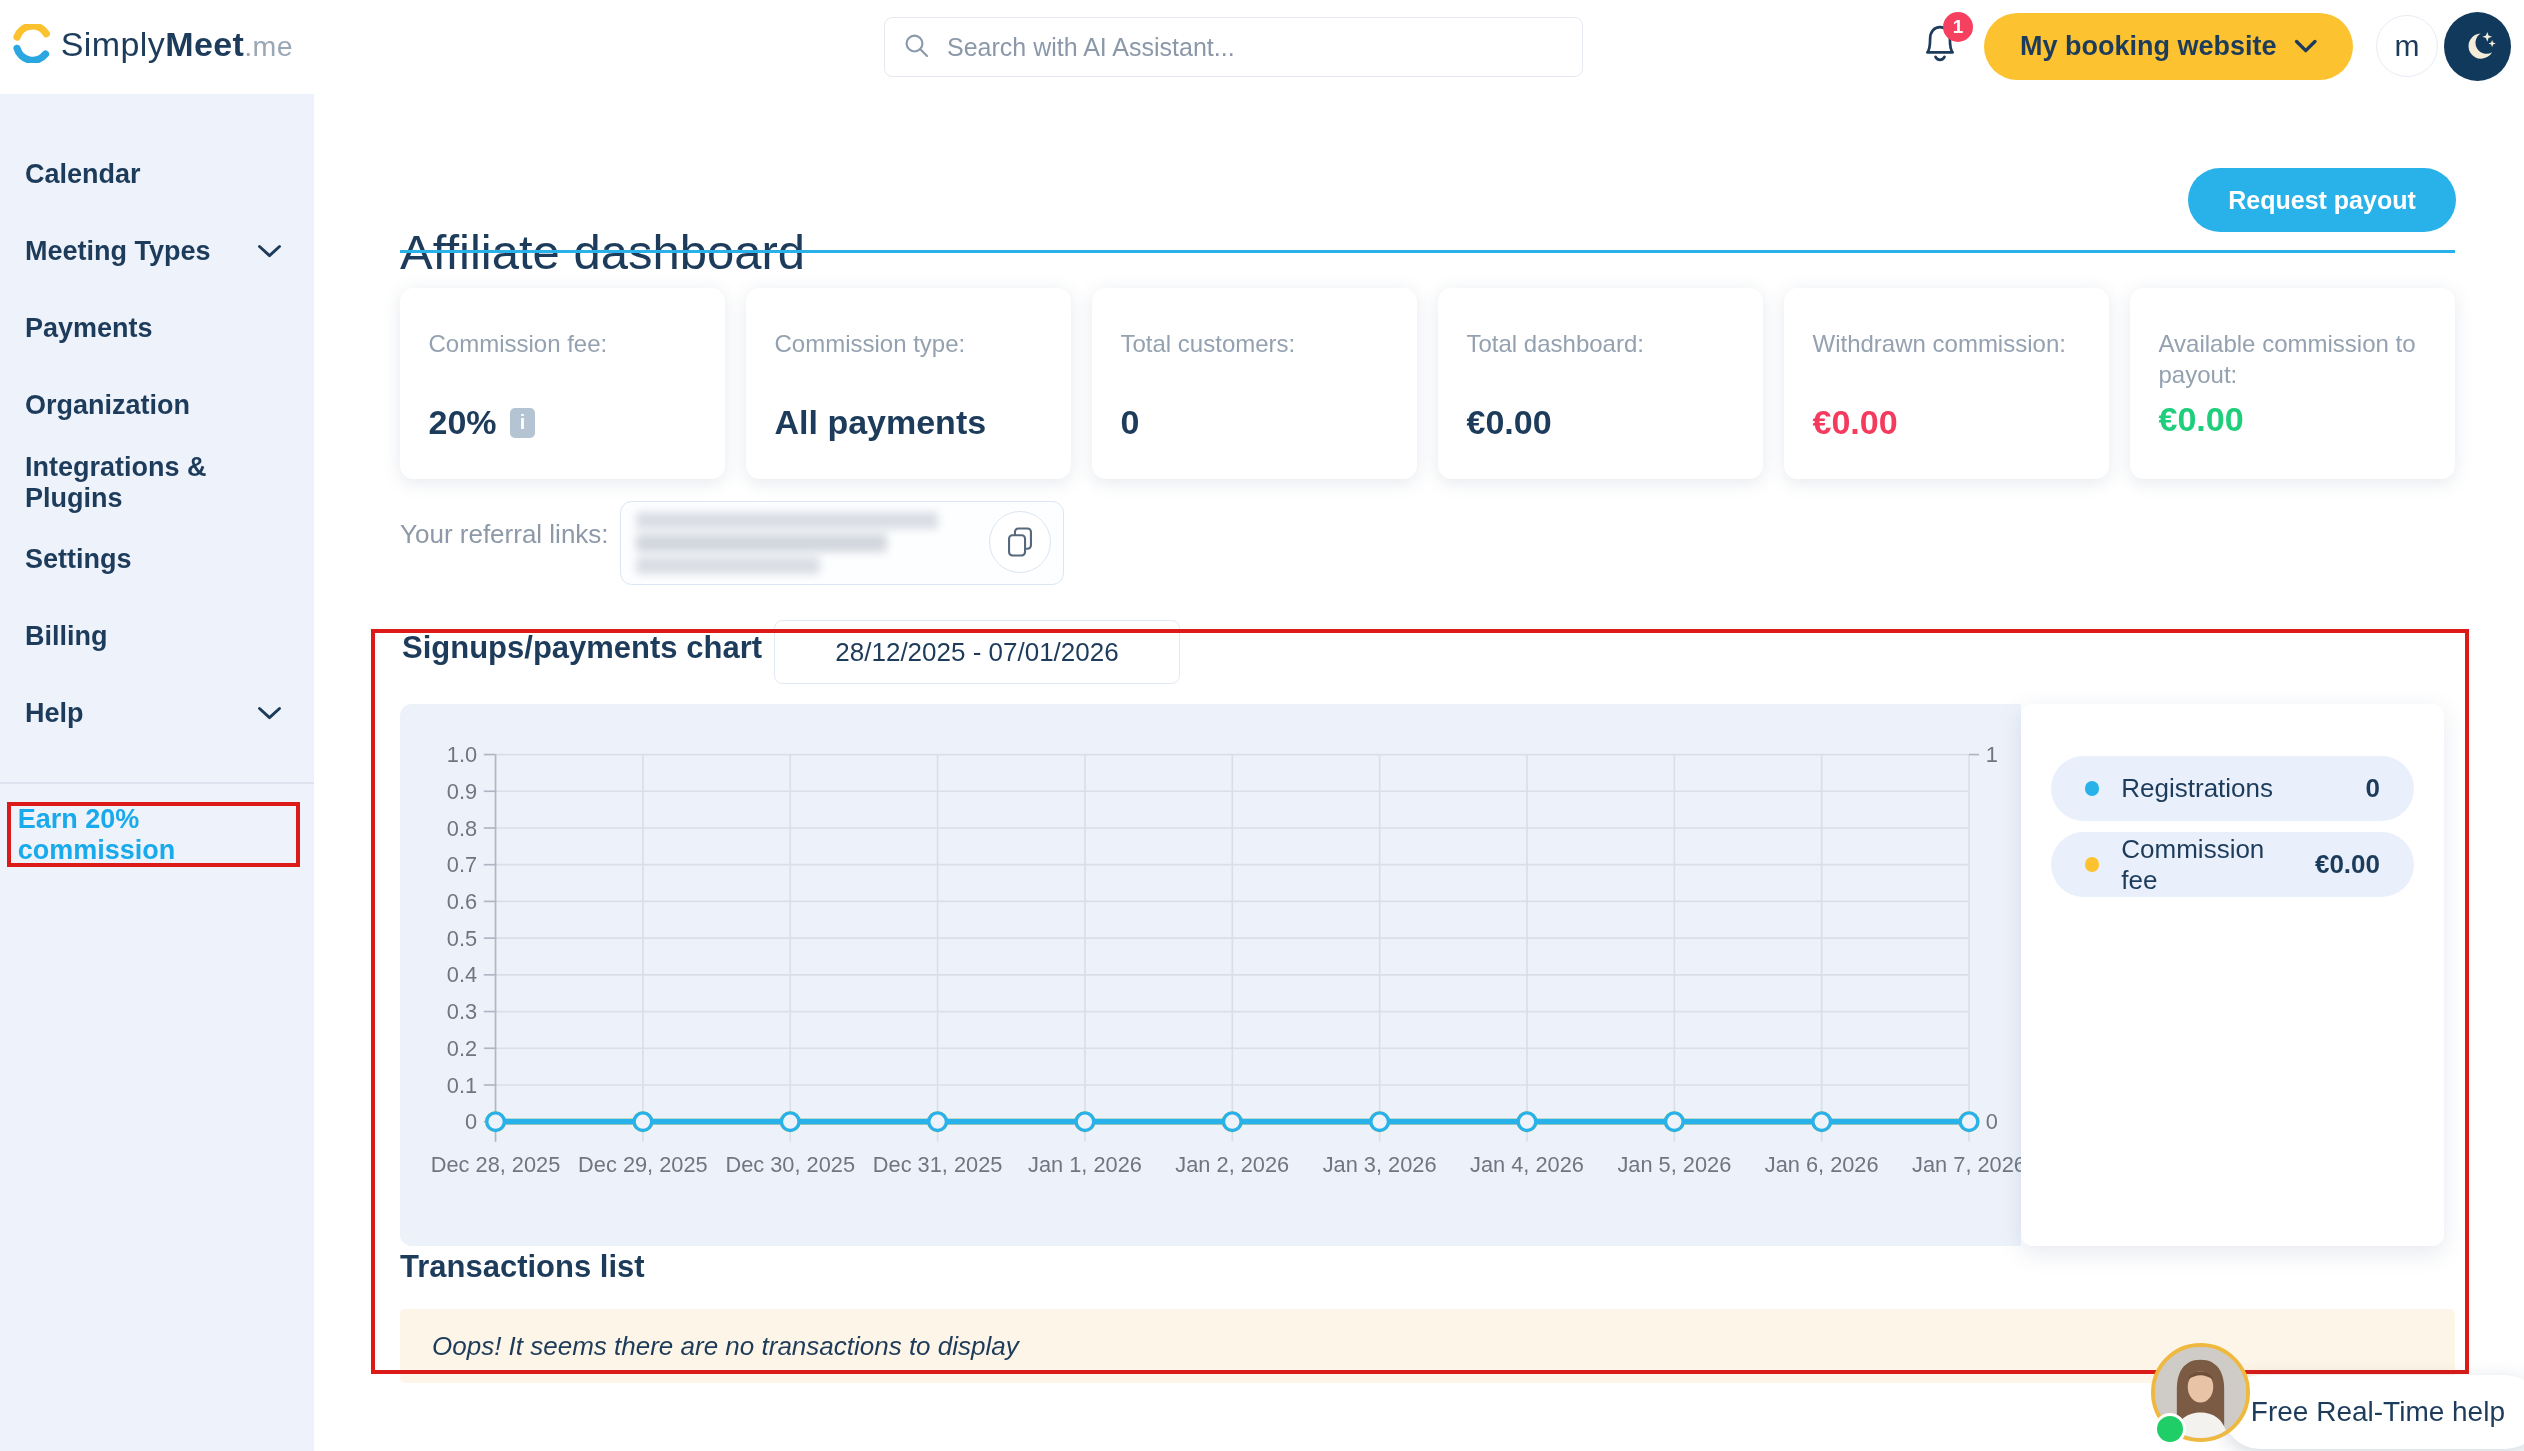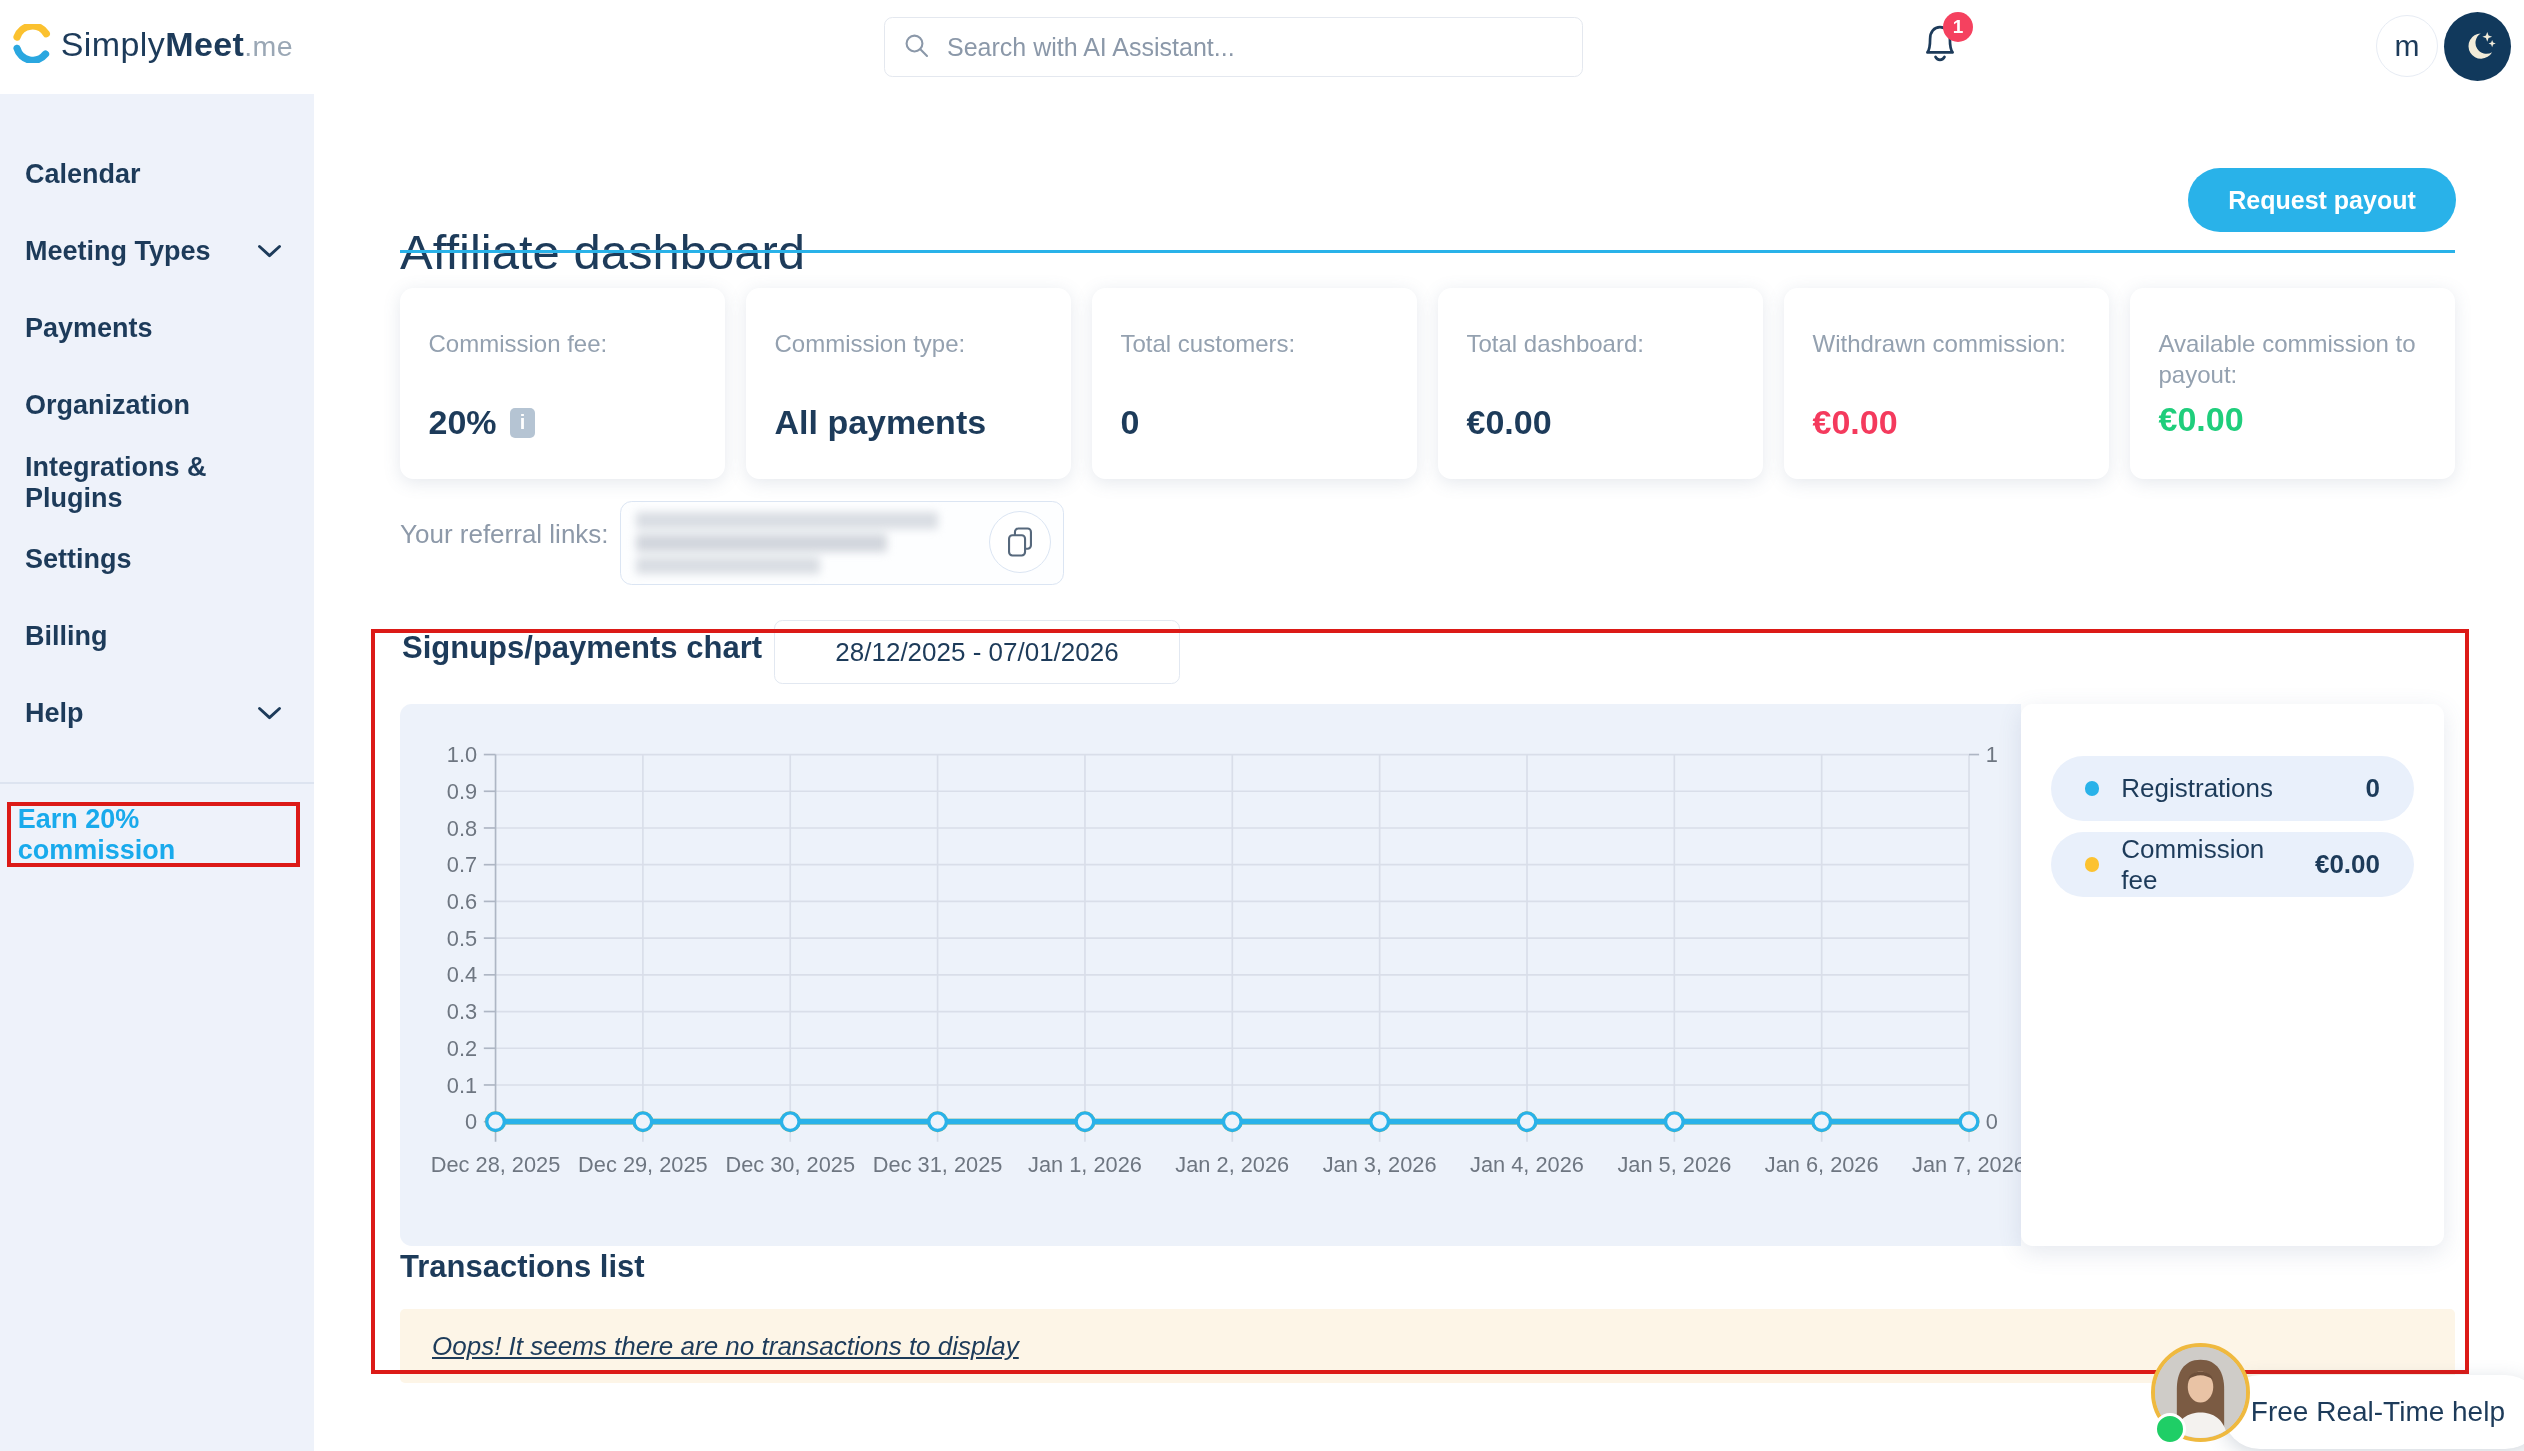--- a/index.html
+++ b/index.html
@@ -73,21 +73,21 @@
     border-radius:11.7px; box-shadow:0 6.7px 23.5px rgba(80,100,140,0.14); }
   .legend-pill { position:absolute; left:30px; width:363px; height:65px; background:#e9f0fb; border-radius:33px;
     display:flex; align-items:center; padding:0 34px; gap:22px; cursor:pointer; }
   .legend-dot { width:14.3px; height:14.3px; border-radius:50%; }
   .legend-label { font-size:26px; color:#1d3b5a; flex:1; }
   .legend-value { font-size:26px; font-weight:700; color:#1d3b5a; }
   
   .trans-title { position:absolute; left:86px; top:1155px; font-size:31px; font-weight:700; color:#1d3b5a; }
   .trans-empty { position:absolute; left:86px; top:1215px; width:2055px; height:74px; background:#fdf5e7;
     border-radius:5px; display:flex; align-items:center; padding-left:32px; }
-  .trans-empty span { font-size:26px; font-style:italic; color:#1d3b5a;text-decoration:underline; }
+  .trans-empty span { font-size:26px; font-style:italic; color:#1d3b5a; }
   
   .annot { position:absolute; border:4.2px solid #dc1a17; pointer-events:none; z-index:50; }
   .annot-chart { left:371px; top:629px; width:2098px; height:745px; }
   
   .chat-widget { position:absolute; left:2151px; top:1343px; z-index:60; cursor:pointer; }
   .chat-pill { position:absolute; left:72px; top:32px; width:319px; height:74px; background:#fff; border-radius:37px;
     box-shadow:0 5px 20px rgba(60,80,110,0.22); display:flex; align-items:center; justify-content:flex-end; padding-right:37px; }
   .chat-pill span { font-size:28px; color:#1d3b5a; }
   .chat-avatar { position:absolute; left:0; top:0; width:99px; height:99px; border-radius:50%;
     border:4.2px solid #efb93f; overflow:hidden; background:#cfccc8; }
@@ -120,20 +120,26 @@
   </div>
 
   <div class="bell-wrap">
     <svg width="44" height="45" viewBox="0 0 48 50" fill="none">
       <path d="M10 36 C10 36 13 32 13 21 C13 13 17.5 8 24 8 C30.5 8 35 13 35 21 C35 32 38 36 38 36 L10 36 Z" stroke="#1d3b5a" stroke-width="3" stroke-linejoin="round"></path>
       <path d="M19 41 A5.5 5.5 0 0 0 29 41" stroke="#1d3b5a" stroke-width="3" stroke-linecap="round"></path>
     </svg>
     <span class="bell-badge">1</span>
   </div>
 
+  <button class="booking-btn">
+    <span>My booking website</span>
+    <svg width="23.5" height="15" viewBox="0 0 28 18" fill="none">
+      <polyline points="3,3 14,14 25,3" stroke="#1d3b5a" stroke-width="4" stroke-linecap="round" stroke-linejoin="round" fill="none"></polyline>
+    </svg>
+  </button>
 
   <div class="avatar-initial">m</div>
 
   <div class="theme-toggle">
     <svg width="39" height="39" viewBox="0 0 48 48" fill="none">
       <path d="M28 8 A15.5 15.5 0 1 0 42 31 A13 13 0 1 1 28 8 Z" fill="#f2ecd9"></path>
       <path d="M36 6 L37.6 10.4 L42 12 L37.6 13.6 L36 18 L34.4 13.6 L30 12 L34.4 10.4 Z" fill="#f2ecd9"></path>
       <path d="M42 16 L43.2 19.2 L46.4 20.4 L43.2 21.6 L42 24.8 L40.8 21.6 L37.6 20.4 L40.8 19.2 Z" fill="#f2ecd9"></path>
     </svg>
   </div>

